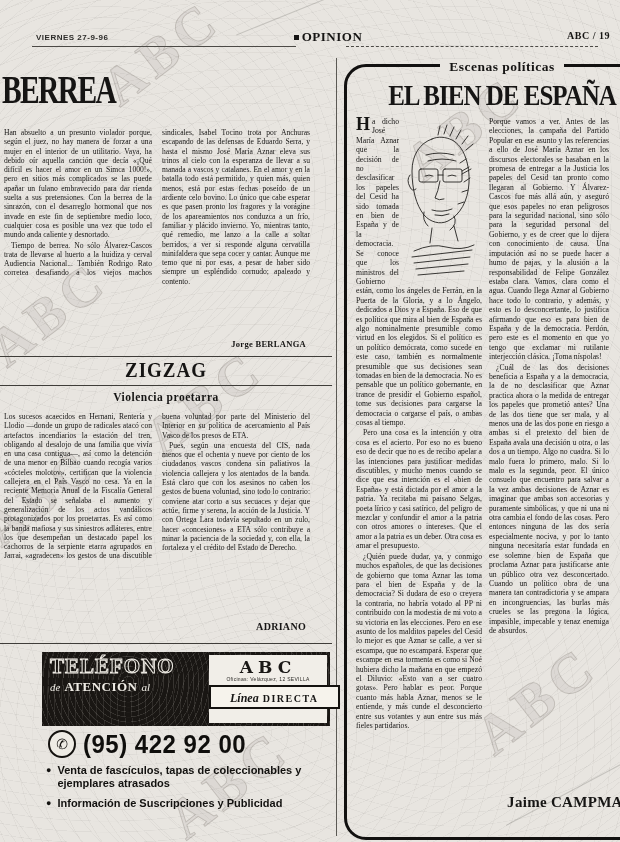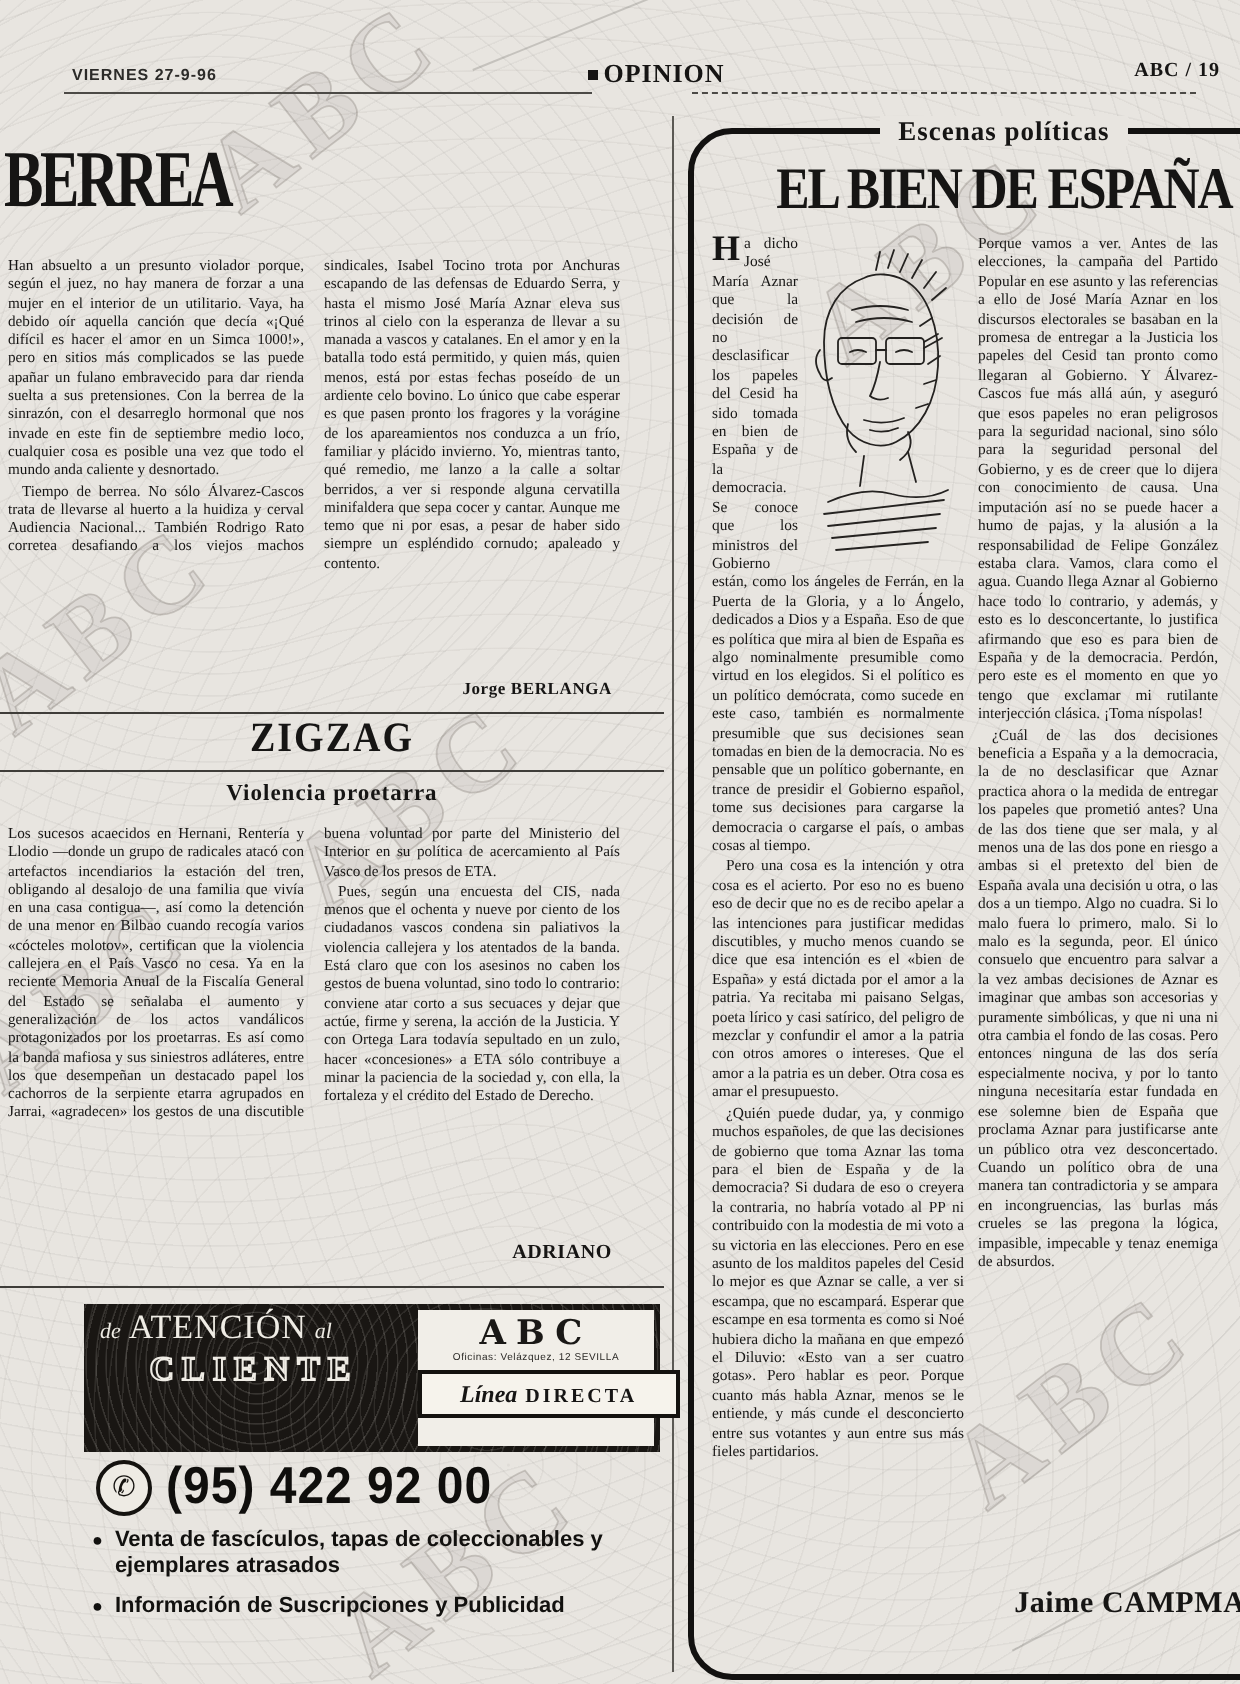--- a/index.html
+++ b/index.html
@@ -48,21 +48,21 @@
   
   .ad{left:42px;top:652px;width:288px;height:164px;}
   .ad-black{position:absolute;left:0;top:0;width:288px;height:74px;background:#191613;
     background-image:repeating-radial-gradient(circle at 30% 40%, rgba(240,236,228,.14) 0 .5px, transparent 1px 5px),
                      repeating-radial-gradient(circle at 70% 70%, rgba(240,236,228,.10) 0 .5px, transparent 1px 7px);
     display:flex;}
   .ad-left{flex:1;padding:3px 2px 2px 8px;}
   .ad-tel{font-size:21px;font-weight:bold;letter-spacing:1px;color:transparent;-webkit-text-stroke:1px #efece5;line-height:22px;}
   .ad-row2{line-height:18px;white-space:nowrap;}
   .ad-de,.ad-al{font-style:italic;font-size:11px;color:#efece5;}
-  .ad-atencion{font-size:17px;font-weight:normal;color:#efece5;letter-spacing:.5px;}
+  .ad-atencion{font-size:13px;font-weight:bold;color:#efece5;letter-spacing:.5px;}
   .ad-cliente{font-size:17px;font-weight:bold;letter-spacing:4px;color:transparent;-webkit-text-stroke:1px #efece5;line-height:19px;text-align:center;}
   .ad-right{width:118px;margin:3px;background:#f1eee8;text-align:center;padding-top:4px;}
   .ad-abc{font-family:"DejaVu Serif",serif;font-size:17px;font-weight:bold;letter-spacing:5px;line-height:17px;color:#1a1816;}
   .ad-addr{font-family:"Liberation Sans",sans-serif;font-size:5px;letter-spacing:.3px;color:#2a2825;}
   .ad-linea{display:inline-block;margin-top:3px;border:2px solid #14120f;background:#f6f3ec;padding:1px 19px;white-space:nowrap;}
   .ad-linea-w{font-style:italic;font-weight:bold;font-size:12px;}
   .ad-linea-c{font-weight:bold;font-size:10px;letter-spacing:1.5px;}
   .ad-phone-row{position:absolute;left:6px;top:76px;width:282px;height:32px;display:flex;align-items:center;gap:7px;}
   .ad-phone-icon{width:24px;height:24px;border:2.5px solid #14120f;border-radius:50%;display:flex;align-items:center;justify-content:center;
       font-size:14px;color:#14120f;background:#eeebe4;}
@@ -123,26 +123,26 @@
   <div class="abs body-cols zz-body">
     <p>Los sucesos acaecidos en Hernani, Rentería y Llodio —donde un grupo de radicales atacó con artefactos incendiarios la estación del tren, obligando al desalojo de una familia que vivía en una casa contigua—, así como la detención de una menor en Bilbao cuando recogía varios «cócteles molotov», certifican que la violencia callejera en el País Vasco no cesa. Ya en la reciente Memoria Anual de la Fiscalía General del Estado se señalaba el aumento y generalización de los actos vandálicos protagonizados por los proetarras. Es así como la banda mafiosa y sus siniestros adláteres, entre los que desempeñan un destacado papel los cachorros de la serpiente etarra agrupados en Jarrai, «agradecen» los gestos de una discutible buena voluntad por parte del Ministerio del Interior en su política de acercamiento al País Vasco de los presos de ETA.</p>
     <p>Pues, según una encuesta del CIS, nada menos que el ochenta y nueve por ciento de los ciudadanos vascos condena sin paliativos la violencia callejera y los atentados de la banda. Está claro que con los asesinos no caben los gestos de buena voluntad, sino todo lo contrario: conviene atar corto a sus secuaces y dejar que actúe, firme y serena, la acción de la Justicia. Y con Ortega Lara todavía sepultado en un zulo, hacer «concesiones» a ETA sólo contribuye a minar la paciencia de la sociedad y, con ella, la fortaleza y el crédito del Estado de Derecho.</p>
   </div>
   <div class="abs byline zz-byline">ADRIANO</div>
   <div class="abs rule rule-ad-top"></div>
 
   <div class="abs ad">
     <div class="ad-black">
       <div class="ad-left">
+        <div class="ad-tel">TELÉFONO</div>
         <div class="ad-row2">
           <span class="ad-de">de</span>
           <span class="ad-atencion">ATENCIÓN</span>
           <span class="ad-al">al</span>
         </div>
-        <div class="ad-cliente">CLIENTE</div>
       </div>
       <div class="ad-right">
         <div class="ad-abc">ABC</div>
         <div class="ad-addr">Oficinas: Velázquez, 12 SEVILLA</div>
         <div class="ad-linea">
           <span class="ad-linea-w">Línea</span>
           <span class="ad-linea-c">DIRECTA</span>
         </div>
       </div>
     </div>

